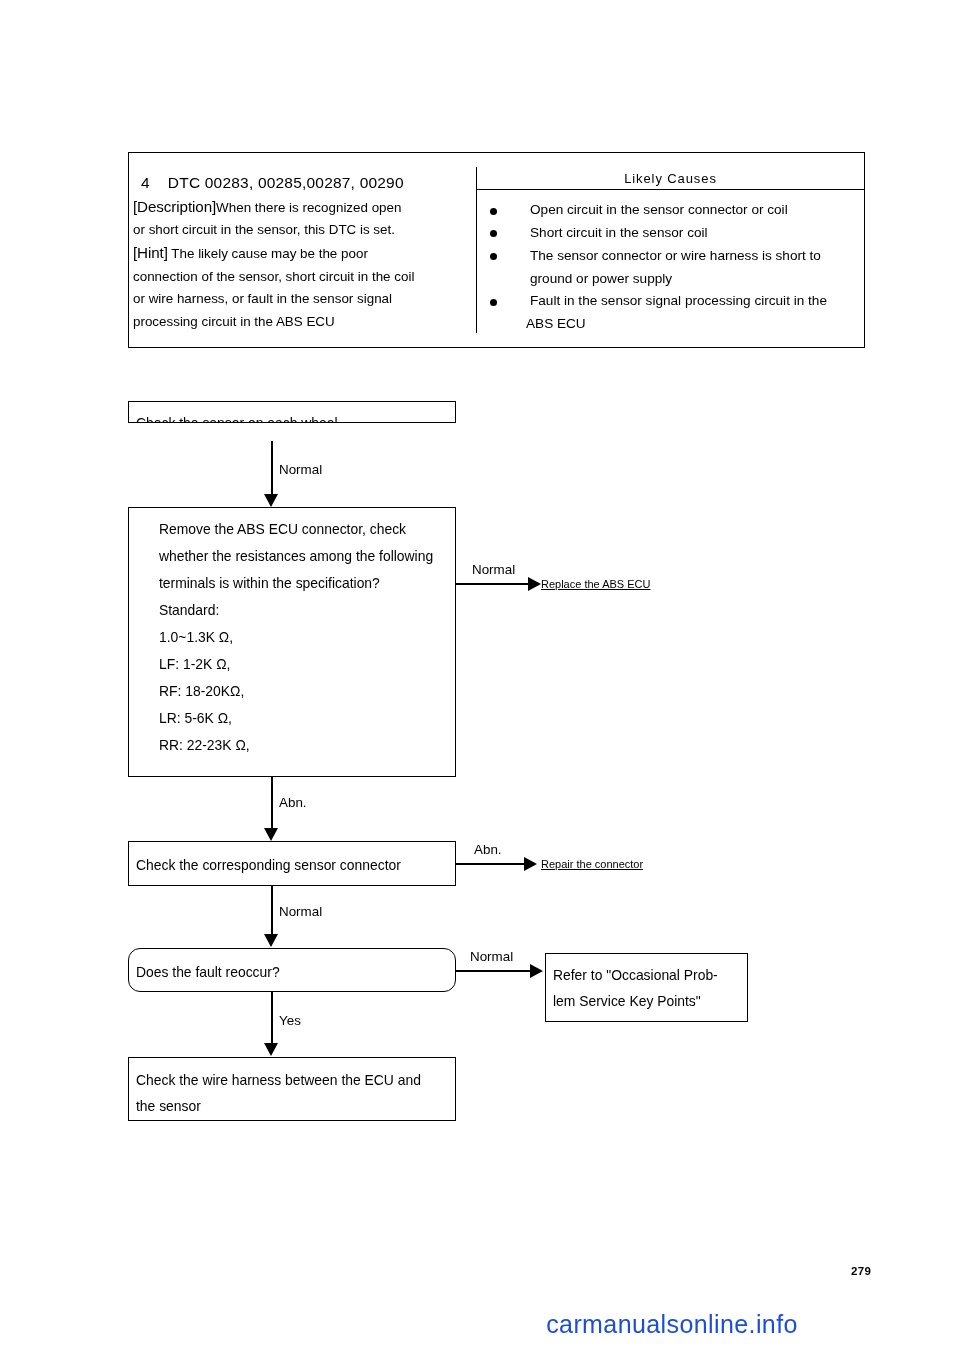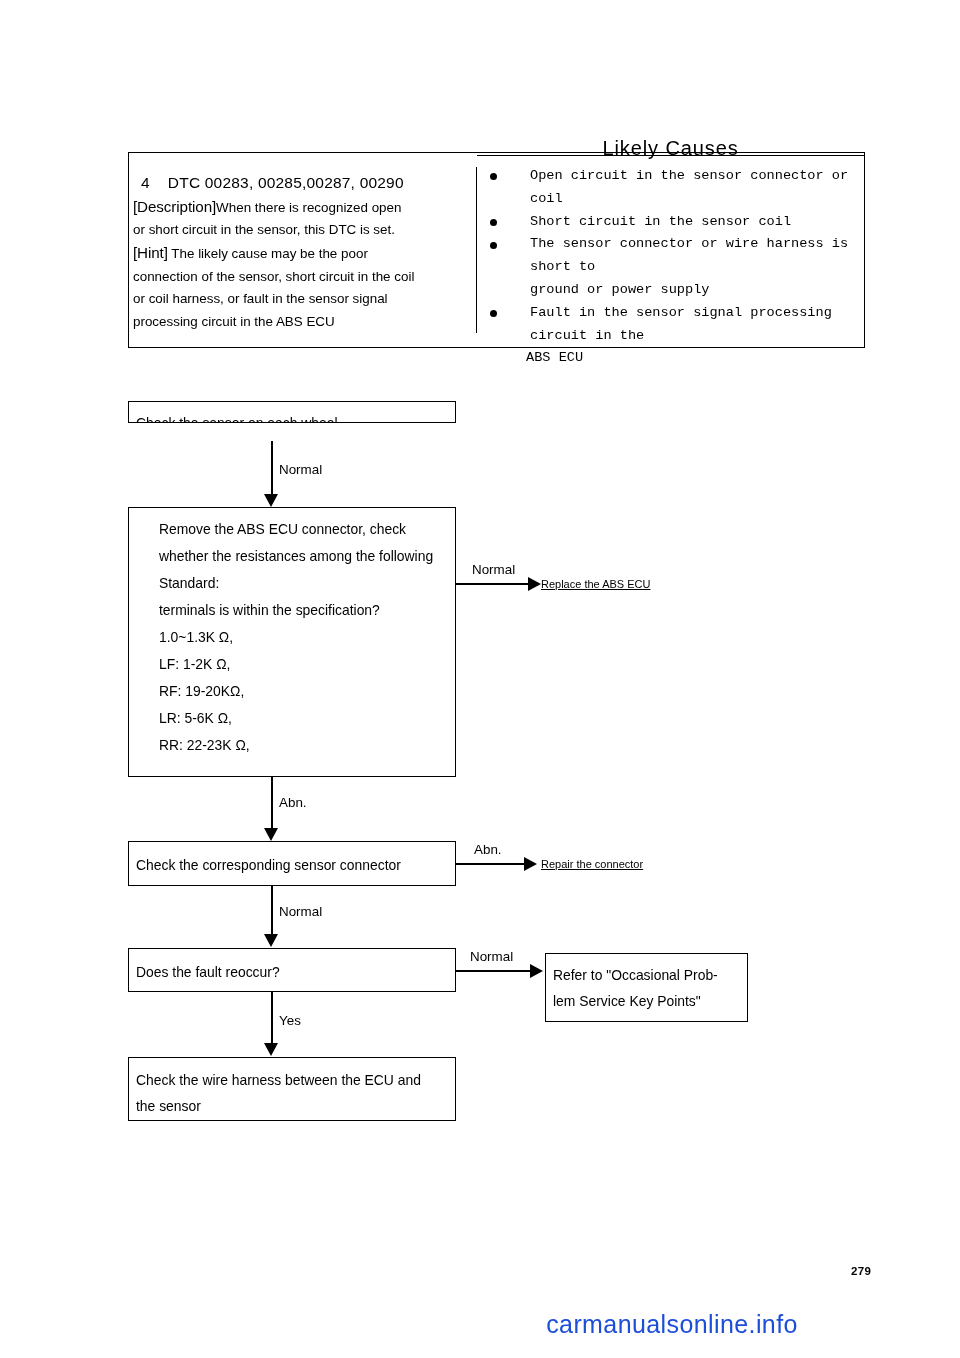--- a/index.html
+++ b/index.html
@@ -49,21 +49,21 @@
   .dtc-head-left {
     font-size: 15.5px;
     padding: 7px 0 0 12px;
     letter-spacing: 0.2px;
     white-space: nowrap;
   }
   .dtc-head-left .num {
     margin-right: 18px;
   }
   .dtc-head-right {
-    font-size: 20px;
+    font-size: 13px;
     text-align: center;
     padding-top: 7px;
     letter-spacing: 0.9px;
     border-bottom: 1.4px solid #000;
     height: 26px;
     box-sizing: border-box;
   }
 
   .dtc-body-left {
     font-size: 13.4px;
@@ -74,21 +74,20 @@
     font-size: 15.2px;
     letter-spacing: -0.1px;
   }
 
   .causes {
     list-style: none;
     margin: 0;
     padding: 9px 0 0 0;
     font-size: 13.6px;
     line-height: 22.8px;
-    font-family: Liberation Mono, monospace;
   }
   .causes li {
     position: relative;
     padding-left: 53px;
     margin: 0;
   }
   .causes li .bullet {
     position: absolute;
     left: 13px;
     top: 8.5px;
@@ -191,21 +190,21 @@
 
     <div class="dtc-col-left">
       <div class="dtc-head-left">
         <span class="num">4</span><span>DTC 00283, 00285,00287, 00290</span>
       </div>
       <div class="dtc-body-left">
         <span class="tag">[Description]</span><span>When there is recognized open</span><br>
         <span>or short circuit in the sensor, this DTC is set.</span><br>
         <span class="tag">[Hint]</span><span> The likely cause may be the poor</span><br>
         <span>connection of the sensor, short circuit in the coil</span><br>
-        <span>or coil harness, or fault in the sensor signal</span><br>
+        <span>or wire harness, or fault in the sensor signal</span><br>
         <span>processing circuit in the ABS ECU</span>
       </div>
     </div>
 
     <div class="dtc-col-right">
       <div class="dtc-head-right">Likely Causes</div>
       <ul class="causes">
         <li>
           <span class="bullet"></span>
           <span>Open circuit in the sensor connector or coil</span>
@@ -232,25 +231,25 @@
     <span class="txt">Check the sensor on each wheel</span>
   </div>
 
   <div class="v-line" style="left:271px; top:441px; height:54px;"></div>
   <div class="arrow-down" style="left:264px; top:494px;"></div>
   <div class="fc-label" style="left:279px; top:462px;">Normal</div>
 
   <div class="fc-box" style="left:128px; top:507px; width:328px; height:270px; padding-top:8px; line-height:27px;padding-left:23px;">
     <span class="txt">Remove the ABS ECU connector, check</span>
     <span class="txt">whether the resistances among the following</span>
+    <span class="txt">terminals is within the specification?</span>
     <span class="txt">Standard:</span>
-    <span class="txt">terminals is within the specification?</span>
     <span class="txt"><span>1.0~1.3K </span><span>Ω,</span></span>
     <span class="txt"><span>LF: 1-2K </span><span>Ω,</span></span>
-    <span class="txt"><span>RF: 19-20K</span><span>Ω,</span></span>
+    <span class="txt"><span>RF: 18-20K</span><span>Ω,</span></span>
     <span class="txt"><span>LR: 5-6K </span><span>Ω,</span></span>
     <span class="txt"><span>RR: 22-23K </span><span>Ω,</span></span>
   </div>
 
   <div class="h-line" style="left:456px; top:583px; width:74px;"></div>
   <div class="arrow-right" style="left:528px; top:577px;"></div>
   <div class="fc-label" style="left:472px; top:562px;">Normal</div>
   <div class="fc-plain" style="left:541px; top:575px;">Replace the ABS ECU</div>
 
   <div class="v-line" style="left:271px; top:777px; height:52px;"></div>
@@ -263,21 +262,21 @@
 
   <div class="h-line" style="left:456px; top:863px; width:70px;"></div>
   <div class="arrow-right" style="left:524px; top:857px;"></div>
   <div class="fc-label" style="left:474px; top:842px;">Abn.</div>
   <div class="fc-plain" style="left:541px; top:855px;">Repair the connector</div>
 
   <div class="v-line" style="left:271px; top:886px; height:49px;"></div>
   <div class="arrow-down" style="left:264px; top:934px;"></div>
   <div class="fc-label" style="left:279px; top:904px;">Normal</div>
 
-  <div class="fc-box" style="left:128px; top:948px; width:328px; height:44px; padding-top:11px;">
+  <div class="fc-box" style="left:128px; top:948px; width:328px; height:44px; padding-top:11px;border-radius:12px;">
     <span class="txt">Does the fault reoccur?</span>
   </div>
 
   <div class="h-line" style="left:456px; top:970px; width:76px;"></div>
   <div class="arrow-right" style="left:530px; top:964px;"></div>
   <div class="fc-label" style="left:470px; top:949px;">Normal</div>
 
   <div class="fc-box" style="left:545px; top:953px; width:203px; height:69px; padding-top:8px; line-height:26px;">
     <span class="txt">Refer to "Occasional Prob-</span>
     <span class="txt">lem Service Key Points"</span>

